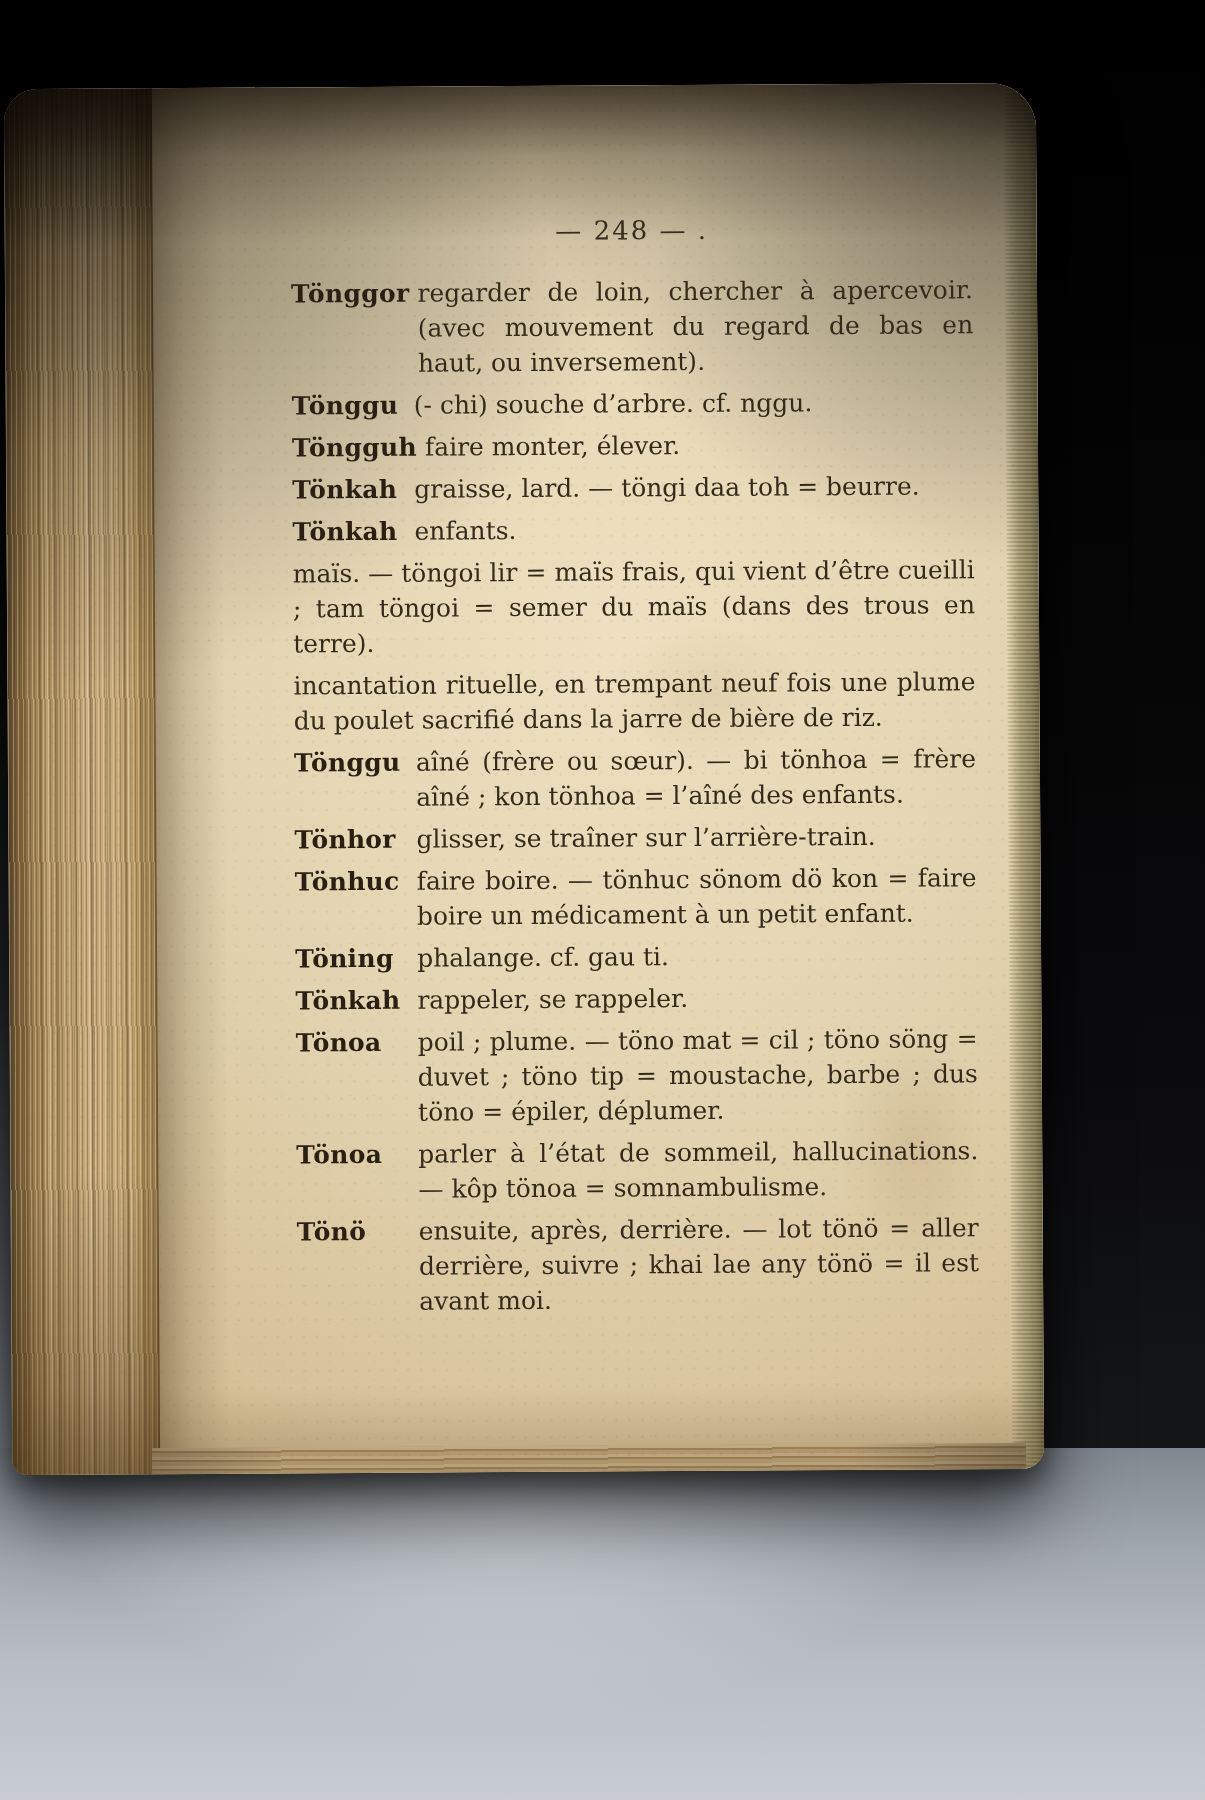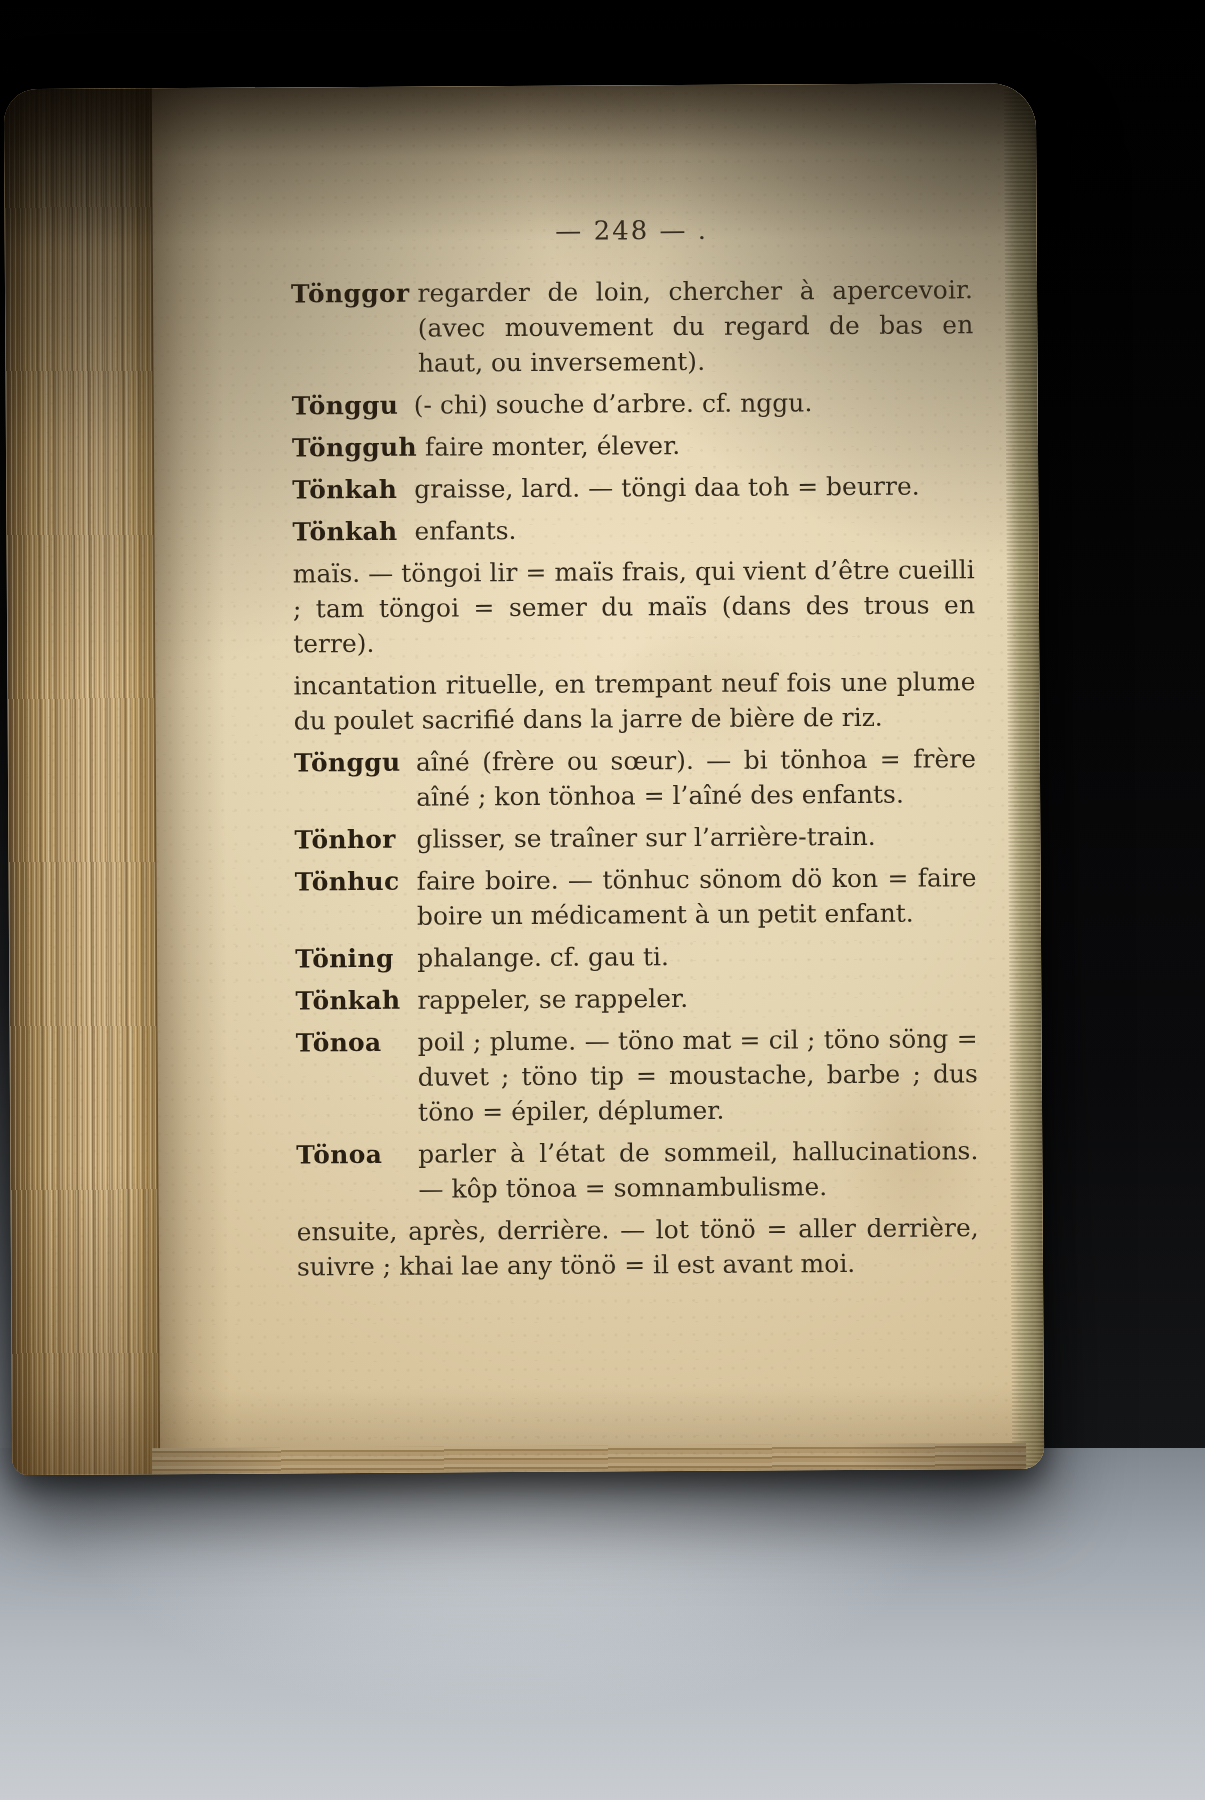--- a/index.html
+++ b/index.html
@@ -182,20 +182,21 @@
         </div>
         <div class="entry">
           <div class="headword">Tönoa</div>
           <div class="definition"><span>poil ; plume. — töno mat = cil ; töno söng = duvet ; töno tip = moustache, barbe ; dus töno = épiler, déplumer.</span></div>
         </div>
         <div class="entry">
           <div class="headword">Tönoa</div>
           <div class="definition"><span>parler à l’état de sommeil, hallucinations. — kôp tönoa = somnambulisme.</span></div>
         </div>
         <div class="entry">
+          <div class="headword">Tönö</div>
           <div class="definition"><span>ensuite, après, derrière. — lot tönö = aller derrière, suivre ; khai lae any tönö = il est avant moi.</span></div>
         </div>
       </div>
   </div>
 
   <div class="grain"></div>
   <div class="top-shadow"></div>
 </div>
 
 </body></html>

